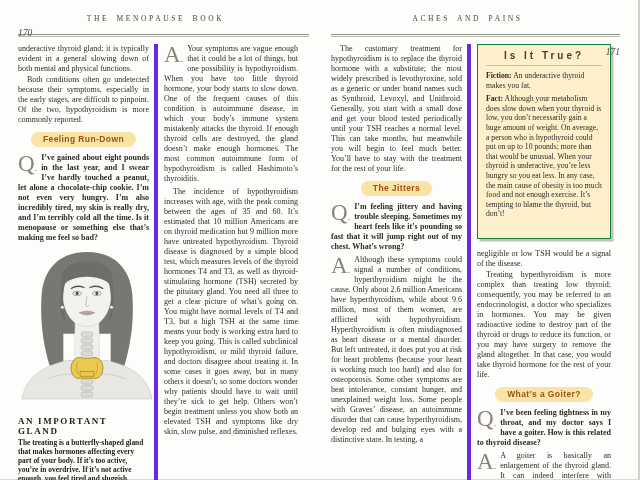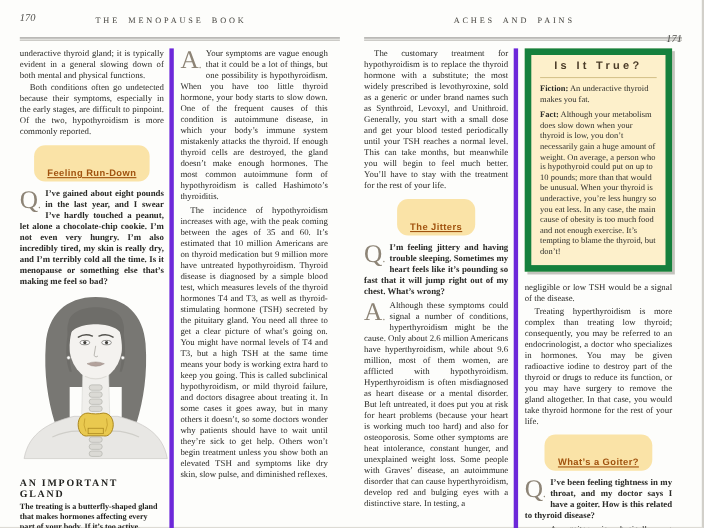--- a/index.html
+++ b/index.html
@@ -8,75 +8,75 @@
     width:640px; height:480px; display:flex; background:#fdfdfb;
     font-family:"Liberation Serif", serif; color:#2b2b28;
     border-right:2px solid #d2d0ca; border-bottom:1px solid #dddbd5;
   }
   .page { width:320px; height:480px; position:relative; overflow:hidden; }
   .page.left  { padding:12px 10px 0 18px; }
   .page.right { padding:12px 18px 0 12px; }
 
   
   .pagehead { position:relative; height:16px; margin-bottom:6px; }
-  .folio { position:absolute; top:0; font-style:italic; font-size:9.5px; color:#4e4e4a; }
+  .folio { position:absolute; top:16px; font-style:italic; font-size:9.5px; color:#4e4e4a; }
   .folio.l { left:0; } .folio.r { right:0;margin-top:19px; }
   .runhead {
     position:absolute; left:0; right:16px; top:2px; text-align:center;
     font-size:7.5px; letter-spacing:2.6px; word-spacing:3px; color:#45443f;
   }
   .headrule { height:3px; border-top:1px solid #8f8e89; border-bottom:1px solid #b7b6b1; margin-bottom:7px; }
 
   
   .cols { display:flex; }
   .col { width:140px; font-size:8px; line-height:10px; text-align:justify; }
   .col.first { padding-right:5px; border-right:4px solid #6d28d9; }
   .col.second { padding-left:6px; }
   p.body { margin-bottom:1px; }
   p.indent { text-indent:9px; }
   p.space-above { margin-top:2px; }
 
   
   .pill {
     display:block; width:max-content; max-width:130px; margin:7px auto 6px auto;
-    padding:20px 12px 3px 12px; border-radius:10px;
+    padding:2px 12px 3px 12px; border-radius:10px;
     background:#fae3a7; color:#a0520e;
     font-family:"Liberation Sans", sans-serif; font-weight:bold; font-size:8.5px;
-    letter-spacing:.4px; text-align:center;text-decoration:underline;
+    letter-spacing:.4px; text-align:center;
   }
 
   
   .qa { margin-bottom:3px; }
   .qa.q .qa-text { font-weight:bold; }
   .dropcap { float:left; margin:1px 4px 0 0; color:#8d8476; }
   .dropcap .letter { font-size:23px; line-height:19px; font-family:"Liberation Serif", serif; }
   .dropcap .dot { font-size:10px; }
 
   
   .figure { margin-top:5px; }
   .figure svg { display:block; width:138px; height:152px; }
   .figcap-title {
     font-weight:bold; font-size:9px; letter-spacing:1.6px; margin:16px 0 2px 0;
     text-align:left; color:#232320;
   }
   .figcap { font-weight:bold; font-size:7.4px; line-height:9px; text-align:left; color:#232320; }
 
   
   .truebox {
-    background:#fdf0cb; border:6px solid #15803d;
+    background:#fdf0cb; border:1px solid #15803d;
     box-shadow:2.5px 2.5px 0 rgba(140,138,128,.5);
     padding:6px 8px 7px 8px; margin:0 0 10px 0; text-align:left;
   }
   .truebox-title {
     text-align:center; font-family:"Liberation Sans", sans-serif; font-weight:bold;
     font-size:10px; letter-spacing:3px; color:#4c3d2a;
     padding-bottom:4px; border-bottom:1px solid #d6c38c; margin-bottom:5px;
   }
   .truebox p { font-size:7.7px; line-height:9.6px; margin-bottom:4px; }
-  .truebox p:last-child { margin-bottom:0; }
+  .truebox p:last-child { margin-bottom:12px; }
   .blabel { font-weight:bold; }
 
   .clear { clear:both; }
 </style>
 </head>
 <body>
 
 <div class="spread">
 
   <div class="page left">

